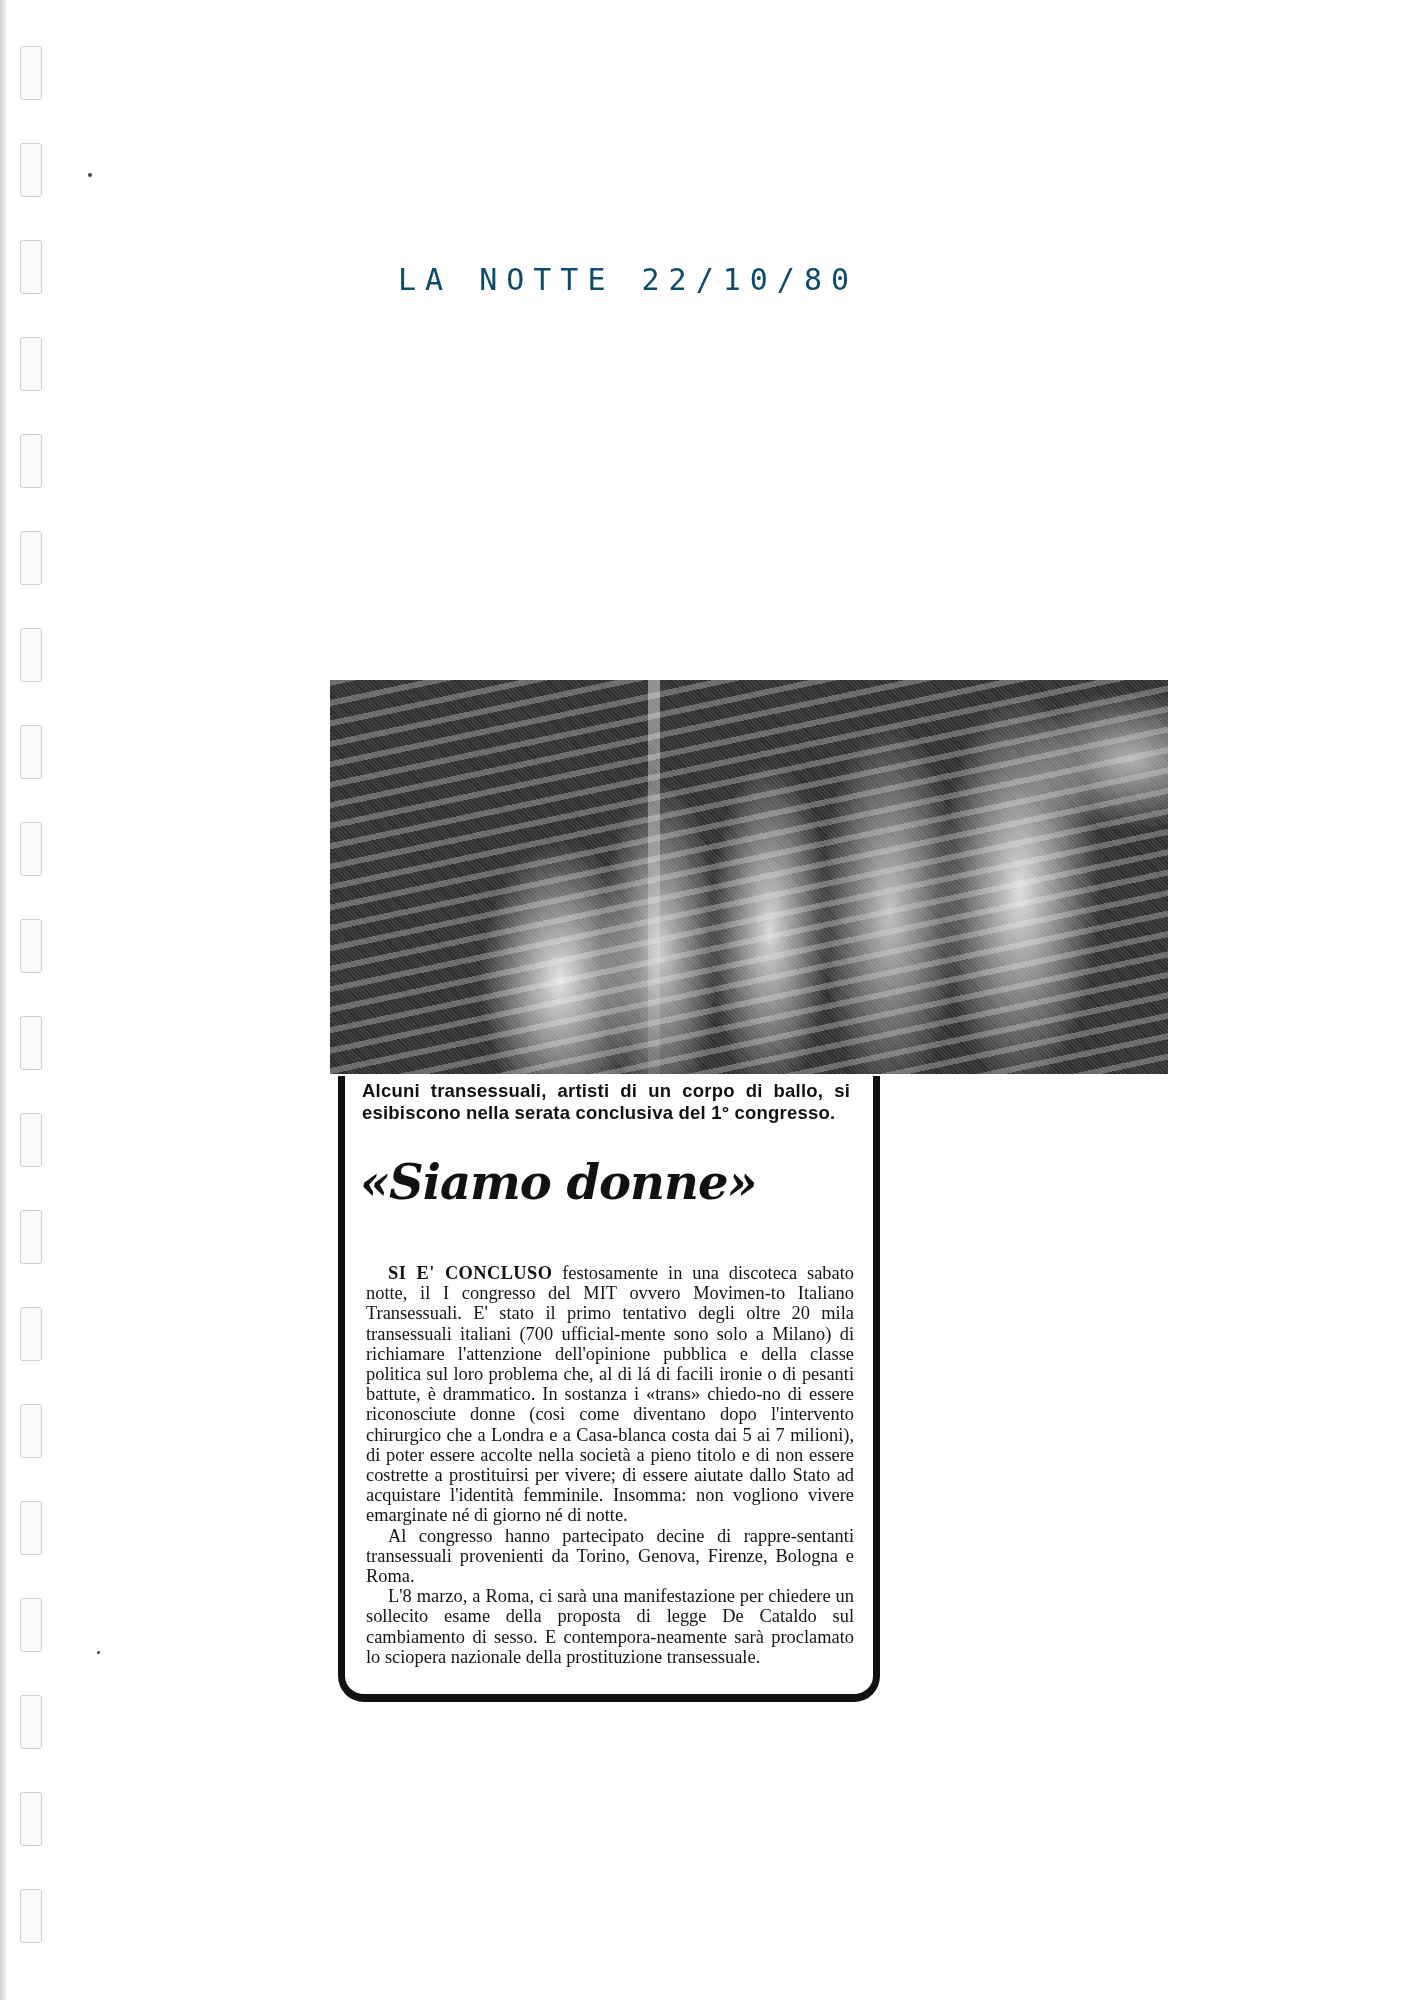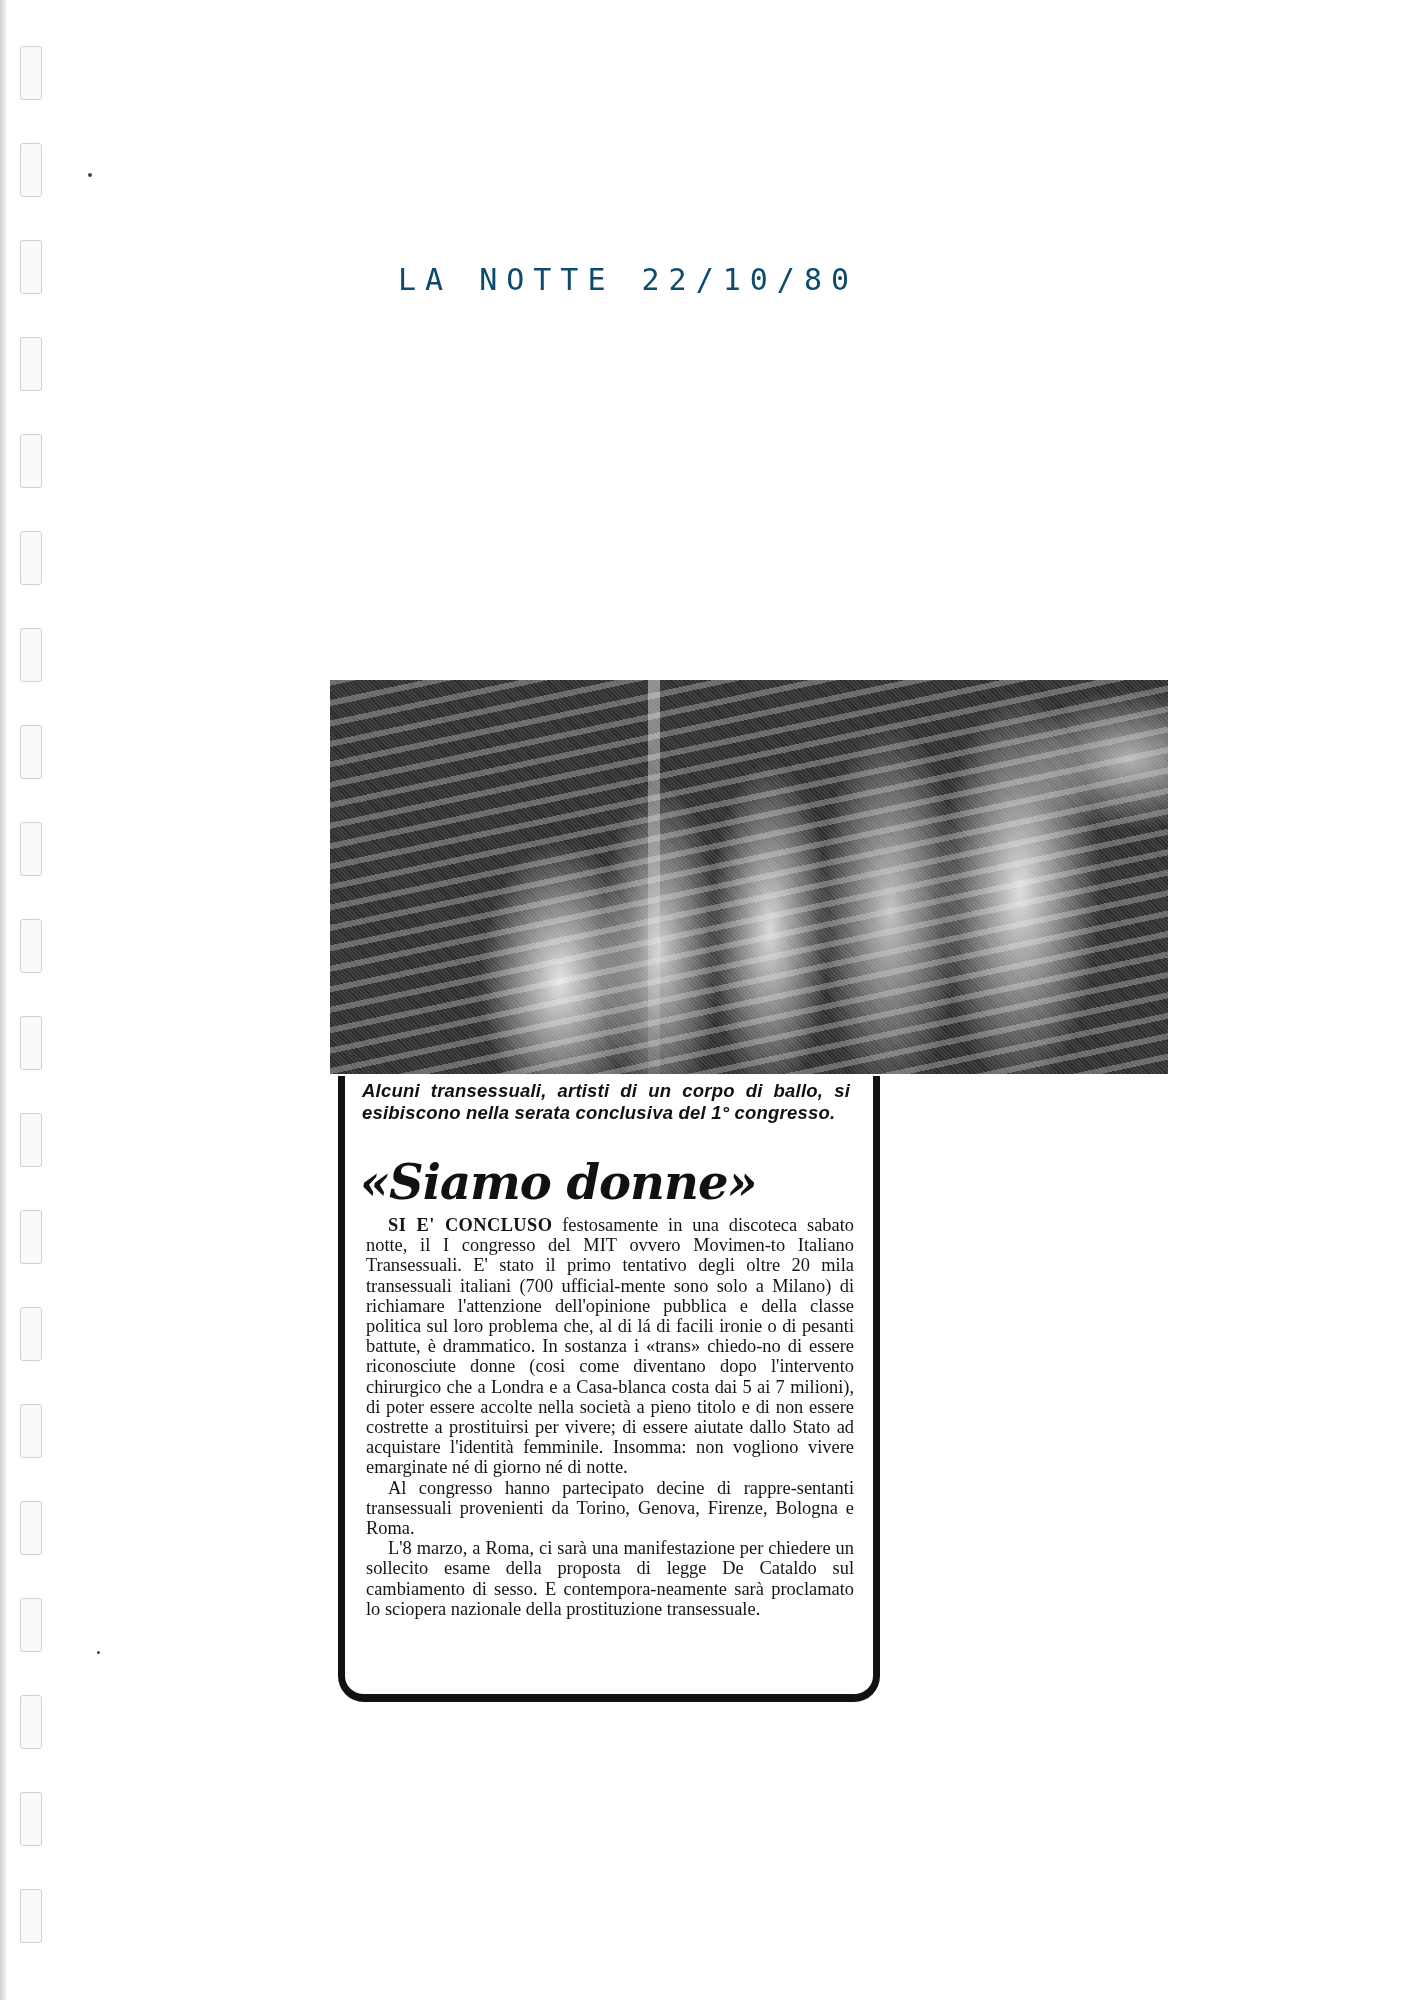--- a/index.html
+++ b/index.html
@@ -94,21 +94,20 @@
       border-bottom-left-radius: 26px;
       border-bottom-right-radius: 26px;
       box-sizing: border-box;
     }
     .caption {
       position: absolute;
       left: 362px;
       top: 1080px;
       width: 488px;
       font-family: "Liberation Sans", sans-serif;
-      font-style: italic;
       font-weight: bold;
       font-size: 18.5px;
       line-height: 22px;
       text-align: justify;
       text-align-last: left;
       letter-spacing: 0.2px;
       color: #111;
     }
     .headline {
       position: absolute;
@@ -135,20 +134,21 @@
       color: #141414;
       text-align: justify;
       hyphens: manual;
     }
     .body-text p {
       margin: 0;
       text-indent: 22px;
     }
     .body-text p.first {
       text-indent: 22px;
+      margin-top: 48px;
     }
     .lead {
       font-weight: bold;
       letter-spacing: 0.4px;
     }
   </style>
 </head>
 <body>
 
 <div class="scan-edge"></div>

